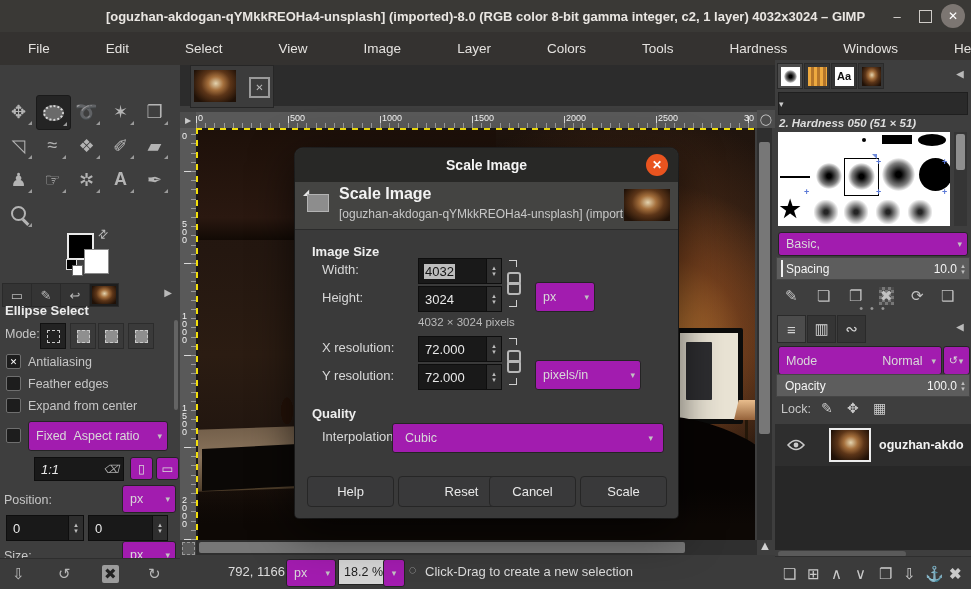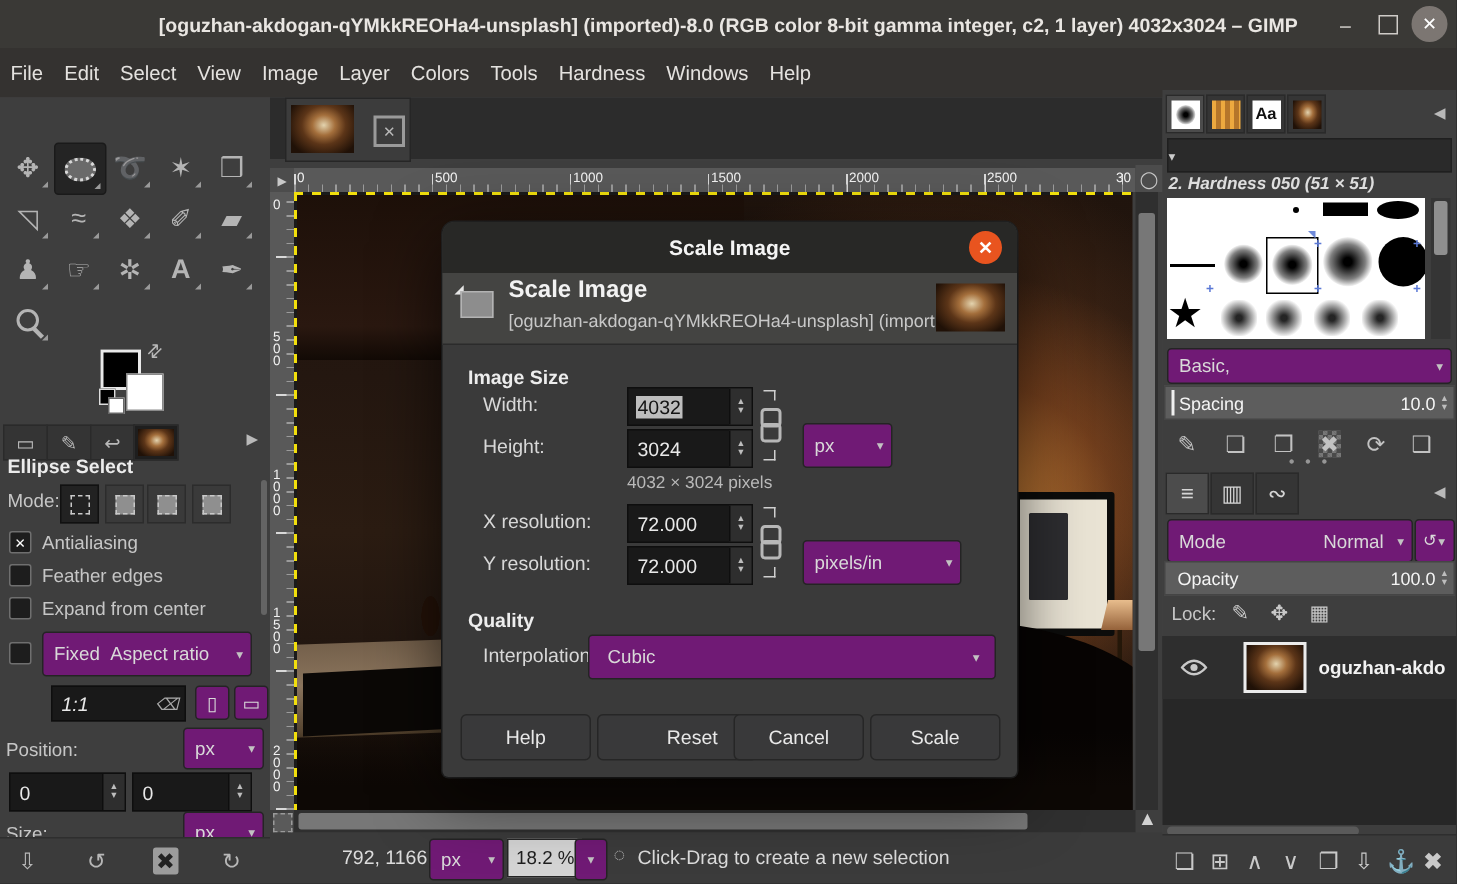--- a/index.html
+++ b/index.html
@@ -6,21 +6,21 @@
   #stage{position:relative;width:971px;height:589px;background:#454545;
     font-family:"Liberation Sans",sans-serif;overflow:hidden;color:#ccc;-webkit-font-smoothing:antialiased;}
   .abs{position:absolute;}
   
   .titlebar{left:0;top:0;width:971px;height:32px;background:#3a3936;display:flex;align-items:center;justify-content:center;}
   .titlebar .t{font-weight:bold;font-size:13px;color:#e9e6e2;white-space:nowrap;}
   .winbtn{position:absolute;top:4px;width:24px;height:24px;display:flex;align-items:center;justify-content:center;color:#dfdcd8;font-size:13px;}
   .winbtn.close{background:#7c7672;border-radius:50%;font-size:12px;color:#fff;}
   .maxbox{width:11px;height:11px;border:1px solid #cfccc8;display:inline-block;}
   .menubar{left:0;top:32px;width:971px;height:33px;background:#343230;display:flex;align-items:stretch;}
-  .menu-item{padding:0 7px;line-height:33px;font-size:13.5px;color:#e4e2df;}
+  .menu-item{padding:0 28px;line-height:33px;font-size:13.5px;color:#e4e2df;}
   
   .left{left:0;top:65px;width:180px;height:524px;background:#3e3e3e;}
   .tool-cell{position:absolute;width:33px;height:33px;display:flex;align-items:center;justify-content:center;color:#b4b4b4;font-size:18px;}
   .tool-cell::after{content:"";position:absolute;right:3px;bottom:3px;border-left:4px solid transparent;border-bottom:4px solid #9a9a9a;}
   .tool-cell.active{background:#242424;border:1px solid #1a1a1a;border-radius:3px;}
   .oval{width:17px;height:12px;border:2px dotted #d8d8d8;border-radius:50%;background:#6a6a6a;}
   .magnifier{width:11px;height:11px;border:2.5px solid #b4b4b4;border-radius:50%;position:relative;}
   .magnifier::after{content:"";position:absolute;width:3px;height:8px;background:#b4b4b4;bottom:-7px;right:-3px;transform:rotate(-45deg);}
   .fg-swatch{left:67px;top:168px;width:23px;height:23px;background:#000;border:2px solid #e9e9e9;}
   .bg-swatch{left:84px;top:184px;width:23px;height:23px;background:#fff;border:1px solid #8a8a8a;}
@@ -29,21 +29,21 @@
   .mini-bw-w{left:72px;top:200px;width:9px;height:9px;background:#fff;border:1px solid #666;}
   .dock-tab{position:absolute;top:218px;width:28px;height:22px;display:flex;align-items:center;justify-content:center;font-size:13px;color:#b9b9b9;background:#343434;border:1px solid #2a2a2a;}
   .dock-tab.active{background:#1e1e1e;}
   .opt-title{left:5px;top:238px;font-weight:bold;font-size:13px;color:#ececec;}
   .lbl{font-size:12.5px;color:#c6c6c6;}
   .mode-btn{position:absolute;top:258px;width:24px;height:24px;background:#3a3a3a;border:1px solid #2c2c2c;display:flex;align-items:center;justify-content:center;}
   .mode-btn.active{background:#222;border-color:#111;}
   .mode-glyph{width:11px;height:11px;border:1px dashed #c9c9c9;}
   .mode-glyph.fill{background:#8f8f8f;}
   .cb{position:absolute;width:13px;height:13px;background:#1d1d1d;border:1px solid #6f6f6f;display:flex;align-items:center;justify-content:center;font-size:9px;color:#fff;border-radius:2px;}
-  .combo{background:#701a75;border:1px solid #242424;border-radius:3px;display:flex;align-items:center;color:#d9d9d9;font-size:12.5px;}
+  .combo{background:#a21caf;border:1px solid #242424;border-radius:3px;display:flex;align-items:center;color:#d9d9d9;font-size:12.5px;}
   .combo .cv{flex:1;padding-left:7px;white-space:nowrap;overflow:hidden;}
   .combo .ar{padding:0 5px;font-size:9px;color:#c2c2c2;}
   .dinput{background:#191919;border:1px solid #0e0e0e;color:#e9e9e9;font-size:13px;display:flex;align-items:center;}
   .spincol{width:14px;align-self:stretch;border-left:1px solid #0e0e0e;background:#2e2e2e;display:flex;flex-direction:column;align-items:center;justify-content:center;font-size:7px;color:#bdbdbd;line-height:6px;}
   .optfoot{left:0;top:493px;width:180px;height:31px;background:#3b3b3b;border-top:1px solid #2e2e2e;}
   .ofi{position:absolute;top:6px;font-size:15px;color:#b7b7b7;}
   .ofi.boxed{background:#9c9c9c;color:#222;border-radius:2px;padding:0 2px;}
   
   .center{left:180px;top:65px;width:595px;height:524px;background:#3e3e3e;}
   .tabstrip{left:0;top:0;width:595px;height:41px;background:#2c2c2c;}

